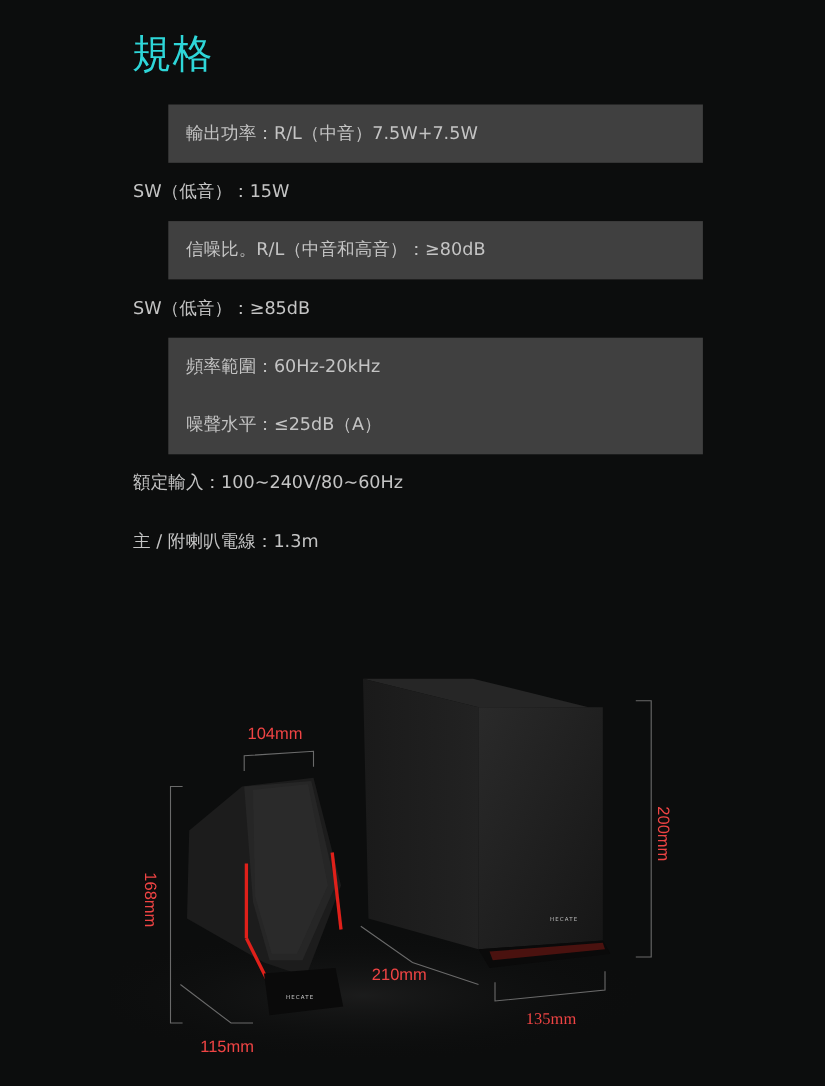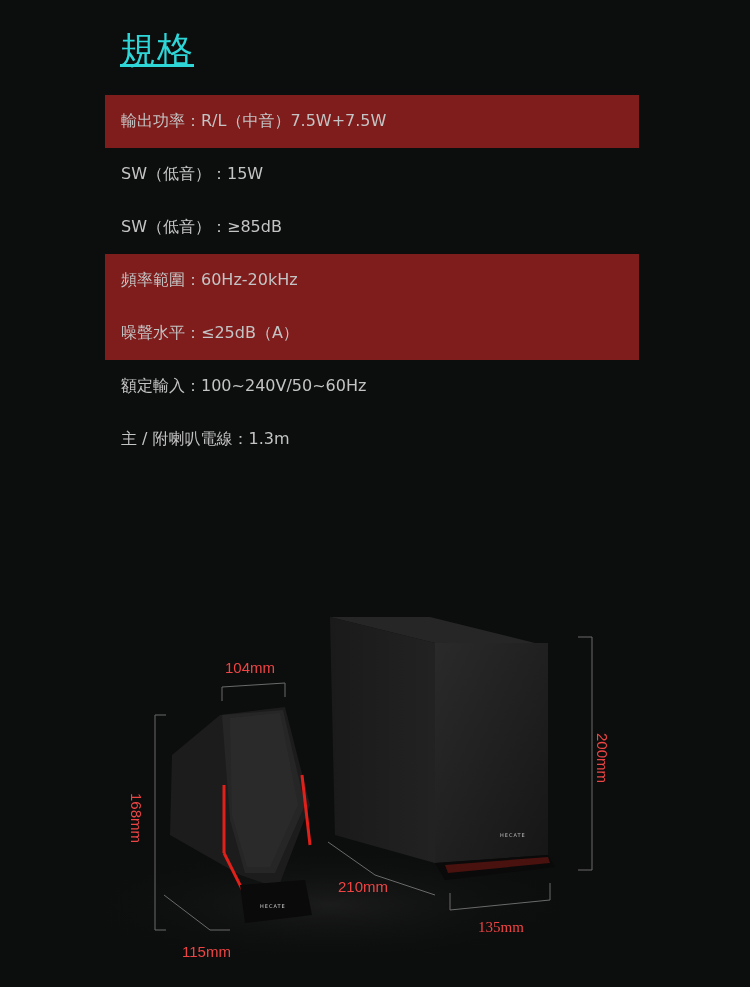--- a/index.html
+++ b/index.html
@@ -4,56 +4,59 @@
 <style>
   html, body { margin:0; padding:0; }
   body {
     width:750px; height:987px; overflow:hidden;
     background:#0c0d0d;
     font-family:"DejaVu Sans", "Liberation Sans", sans-serif;
     position:relative;
   }
   .title {
     position:absolute; left:120px; top:26px;
-    font-size:36px; color:#2ed6d8; letter-spacing:1px; line-height:48px;text-decoration:underline;
+    font-size:36px; color:#2ed6d8; letter-spacing:1px; line-height:48px;
   }
   .specs { position:absolute; left:105px; top:95px; width:534px; }
   .row {
     height:53px; display:flex; align-items:center;
     padding-left:16px; box-sizing:border-box;
     font-size:16px; color:#c4c4c4;
   }
-  .row.shade { background:#7f1d1d; }
+  .row.shade { background:#404040;margin-left:48px; }
   .figure { position:absolute; left:100px; top:605px; width:540px; height:370px; }
   .dim-label { position:absolute; color:#ef4444; font-size:15px; font-family:"Liberation Sans", sans-serif; }
   .vert { writing-mode:vertical-rl; }
 </style>
 </head>
 <body>
 
 <div class="title">規格</div>
 
 <div class="specs">
   <div class="row shade">
       <span>輸出功率：R/L（中音）7.5W+7.5W</span>
     </div>
   <div class="row">
       <span>SW（低音）：15W</span>
     </div>
+  <div class="row shade">
+      <span>信噪比。R/L（中音和高音）：≥80dB</span>
+    </div>
   <div class="row">
       <span>SW（低音）：≥85dB</span>
     </div>
   <div class="row shade">
       <span>頻率範圍：60Hz-20kHz</span>
     </div>
   <div class="row shade">
       <span>噪聲水平：≤25dB（A）</span>
     </div>
   <div class="row">
-      <span>額定輸入：100~240V/50~60Hz</span>
+      <span>額定輸入：100~240V/80~60Hz</span>
     </div>
   <div class="row">
       <span>主 / 附喇叭電線：1.3m</span>
     </div>
 </div>
 
 <div class="figure">
   <svg width="540" height="370" viewBox="0 0 540 370" style="position:absolute;left:0;top:0;">
     <defs>
       <linearGradient id="subFront" x1="0" y1="0" x2="1" y2="1">

